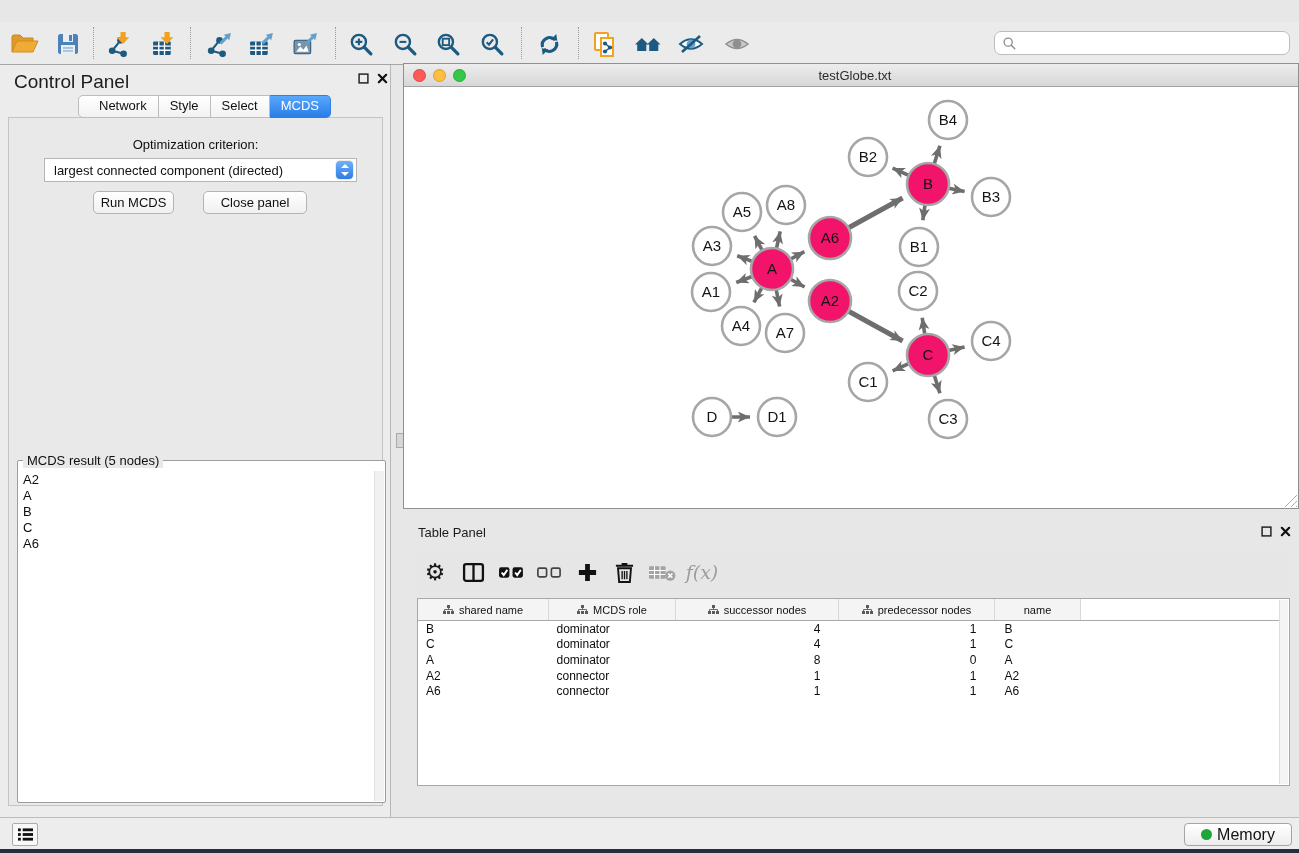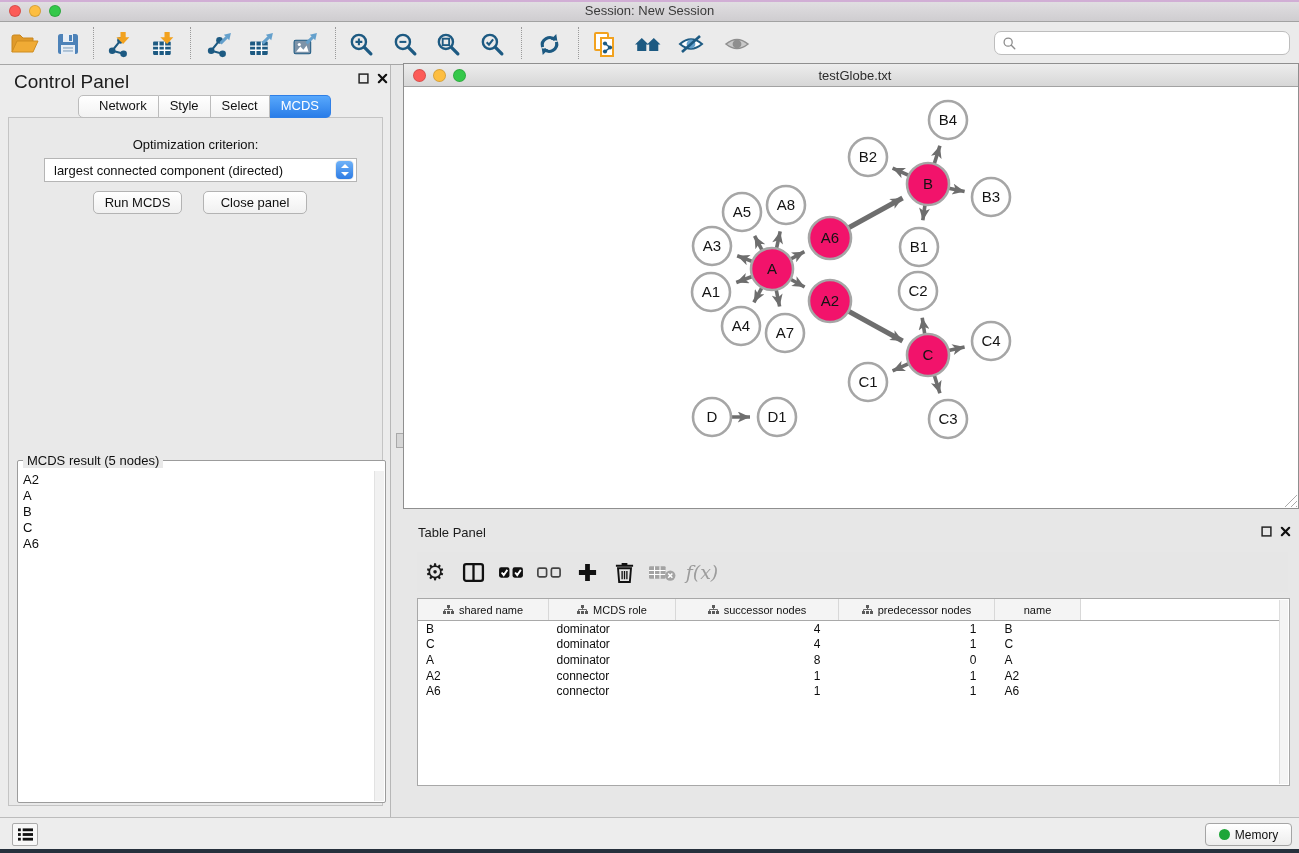--- a/index.html
+++ b/index.html
@@ -85,37 +85,31 @@
   .tp-table-wrap td{height:15.6px;padding:0 8px;color:#0d0d0d;white-space:nowrap;overflow:hidden;}
   .tp-table-wrap td.num{text-align:right;padding-right:18px;}
   .tp-table-wrap td.namecol{padding-left:10px;}
   .tp-scroll{position:absolute;right:1px;top:1px;bottom:1px;width:8px;background:#f4f4f4;border-left:1px solid #ddd;}
 
   
   .statusbar{position:absolute;left:0;top:817px;width:100%;height:32px;background:#ededed;
              border-top:1px solid #bcbcbc;box-sizing:border-box;}
   .sb-list-btn{position:absolute;left:12px;top:5px;width:26px;height:23px;background:#f8f8f8;border:1px solid #ababab;
                border-radius:2px;display:flex;align-items:center;justify-content:center;box-sizing:border-box;}
-  .memory-btn{position:absolute;right:7px;top:5px;width:87px;height:23px;background:linear-gradient(#ffffff,#ededed);
-              border:1px solid #a5a5a5;border-radius:4px;font-size:12px;color:#111;display:flex;align-items:center;
+  .memory-btn{position:absolute;right:7px;top:5px;width:108px;height:23px;background:linear-gradient(#ffffff,#ededed);
+              border:1px solid #a5a5a5;border-radius:4px;font-size:16px;color:#111;display:flex;align-items:center;
               justify-content:center;gap:5px;box-sizing:border-box;}
   .memory-dot{width:11px;height:11px;border-radius:50%;}
   .bottom-strip{position:absolute;left:0;top:849px;width:100%;height:4px;background:#26303c;}
 </style>
 </head>
 <body>
 
 <div id="root">
 
-  <div class="titlebar">
-    <span class="tl red" style="left:9px"></span>
-    <span class="tl yel" style="left:29px"></span>
-    <span class="tl grn" style="left:49px"></span>
-    <div class="title-text">Session: New Session</div>
-  </div>
 
   <div class="toolbar" id="main-toolbar">
     <div class="searchbox">
       <svg width="15" height="15" viewBox="0 0 20 20">
         <circle cx="8.2" cy="8.2" r="5.4" fill="none" stroke="#8c8c8c" stroke-width="1.7"></circle>
         <path d="M12.4 12.4L17 17" stroke="#8c8c8c" stroke-width="1.9" stroke-linecap="round"></path>
       </svg>
       <input type="text" placeholder="" style="">
     </div>
   <span class="tbtn" style="left: 6px;">
@@ -285,21 +279,21 @@
       </div>
     <div class="cp-content">
       <div class="opt-label">Optimization criterion:</div>
       <div class="dropdown">
         <span class="dd-text">largest connected component (directed)</span>
         <span class="dd-stepper">
             <i class="up"></i>
             <i class="dn"></i>
           </span>
       </div>
-      <div class="btn" style="left:84px;top:73px;width:89px">Run MCDS</div>
+      <div class="btn" style="left:84px;top:73px;width:81px">Run MCDS</div>
       <div class="btn" style="left:194px;top:73px;width:104px">Close panel</div>
       <div class="result-box">
         <span class="result-legend">MCDS result (5 nodes)</span>
         <div class="result-list" id="result-list">
             <div>A2</div>
             <div>A</div>
             <div>B</div>
             <div>C</div>
             <div>A6</div>
           </div>

